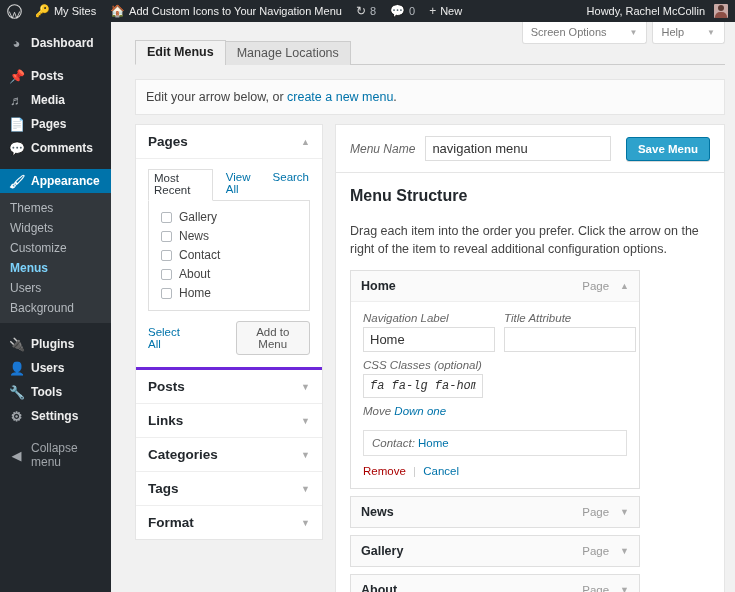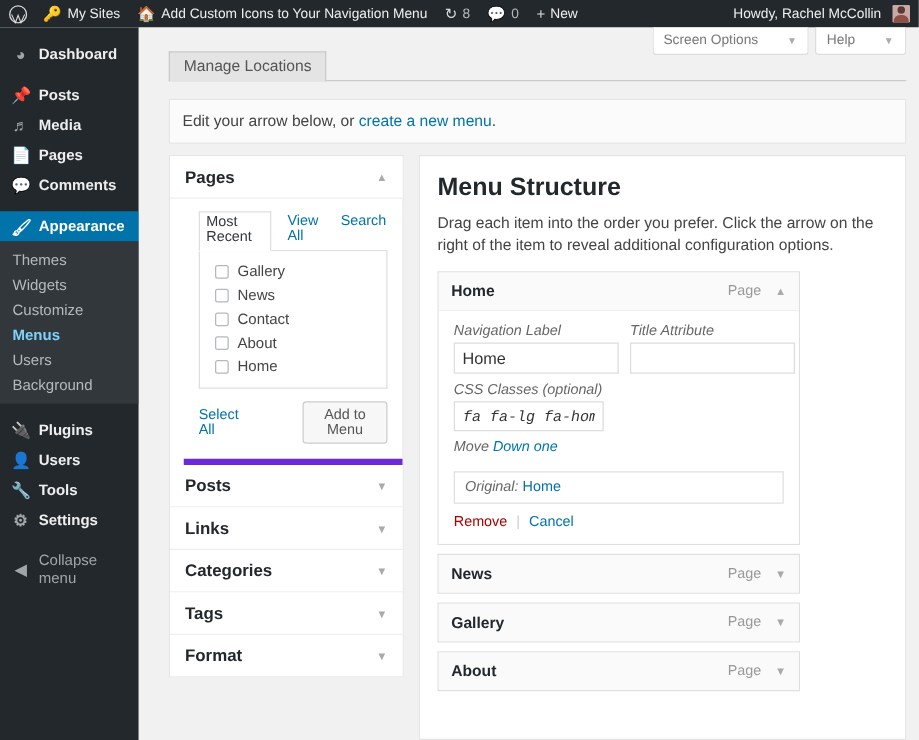--- a/index.html
+++ b/index.html
@@ -135,21 +135,21 @@
     background: #fff; border: 1px solid #e5e5e5;
   }
   .acc-head {
     display: flex; align-items: center; justify-content: space-between;
     padding: 9px 12px;
     border-bottom: 1px solid #eee;
     background: #fff;
   }
   .acc-head .t { font-size: 13.5px; font-weight: bold; color: #23282d; }
   .acc-head .ar { color: #aaa; font-size: 9px; }
-  .acc-body { padding: 10px 12px 12px 12px; border-bottom: 5px solid #6d28d9; margin-left: 11px; }
+  .acc-body { padding: 10px 12px 12px 12px; border-bottom: 3px solid #6d28d9; }
   .tabrow { display: flex; gap: 12px; font-size: 11.5px; border-bottom: 1px solid #dfdfdf; }
   .tabrow span { padding: 2px 1px 4px 1px; color: #0073aa; }
   .tabrow span.on {
     color: #32373c; font-weight: normal;
     border: 1px solid #dfdfdf; border-bottom: 1px solid #fff;
     background: #fff; padding: 2px 5px 4px 5px; margin-bottom: -1px;
   }
   .listbox {
     border: 1px solid #dfdfdf; border-top: none;
     padding: 7px 8px; background: #fff;
@@ -187,21 +187,21 @@
   #menu-name { width: 186px; }
   .btn-primary {
     margin-left: auto;
     background: #2ea2cc; border: 1px solid #0074a2;
     border-radius: 3px; color: #fff;
     font-size: 11.5px; font-weight: bold;
     padding: 5px 11px;
     box-shadow: 0 1px 0 rgba(0,0,0,.15);
   }
   .mn-body { padding: 14px 14px 10px 14px; }
-  .mn-body h3 { font-size: 20px; color: #23282d; font-weight: bold; margin-bottom: 7px; }
+  .mn-body h3 { font-size: 16px; color: #23282d; font-weight: bold; margin-bottom: 17px; }
   .mn-body .hint { font-size: 12.5px; color: #444; line-height: 1.45; margin-bottom: 12px; max-width: 360px; }
 
   .mi-box { border: 1px solid #dfdfdf; background: #fdfdfd; width: 290px; margin-bottom: 7px; }
   .mi-bar {
     display: flex; align-items: center;
     background: #fafafa; padding: 8px 10px;
     border-bottom: 1px solid #eee;
   }
   .mi-box.collapsed .mi-bar { border-bottom: none; }
   .mi-title { font-size: 12.5px; font-weight: bold; color: #23282d; }
@@ -339,20 +339,21 @@
       <span>Screen Options</span>
       <span class="caret">▼</span>
     </div>
     <div class="meta-btn">
       <span>Help</span>
       <span class="caret">▼</span>
     </div>
   </div>
 
   <div class="tabwrap">
+    <div class="nav-tab active">Edit Menus</div>
     <div class="nav-tab">Manage Locations</div>
   </div>
 
   <div class="notice">
     <span>Edit your arrow below, or </span><a>create a new menu</a><span>.</span>
   </div>
 
   <div id="accordion">
 
     <div class="acc-head">
@@ -410,20 +411,25 @@
       <span class="ar">▼</span>
     </div>
     <div class="acc-head" style="border-bottom:none">
       <span class="t">Format</span>
       <span class="ar">▼</span>
     </div>
   </div>
 
   <div id="right">
 
+    <div class="mn-head">
+      <label>Menu Name</label>
+      <input id="menu-name" class="txt" type="text" value="navigation menu" style="">
+      <button class="btn-primary">Save Menu</button>
+    </div>
 
     <div class="mn-body">
       <h3>Menu Structure</h3>
       <div class="hint">Drag each item into the order you prefer. Click the arrow on the right of the item to reveal additional configuration options.</div>
 
       <div class="mi-box">
         <div class="mi-bar">
           <span class="mi-title">Home</span>
           <span class="mi-type">Page</span>
           <span class="mi-ar">▲</span>
@@ -441,21 +447,21 @@
           </div>
           <div style="margin-top:7px">
             <span class="fl">CSS Classes (optional)</span>
             <input class="txt f-css" type="text" value="fa fa-lg fa-home" style="">
           </div>
           <div class="movrow">
             <span>Move</span>
             <a>Down one</a>
           </div>
           <div class="orig">
-            <span>Original:</span>
+            <span>Contact:</span>
             <a>Home</a>
           </div>
           <div class="actrow">
             <a class="rm">Remove</a>
             <span class="sep">|</span>
             <a>Cancel</a>
           </div>
         </div>
       </div>
 

